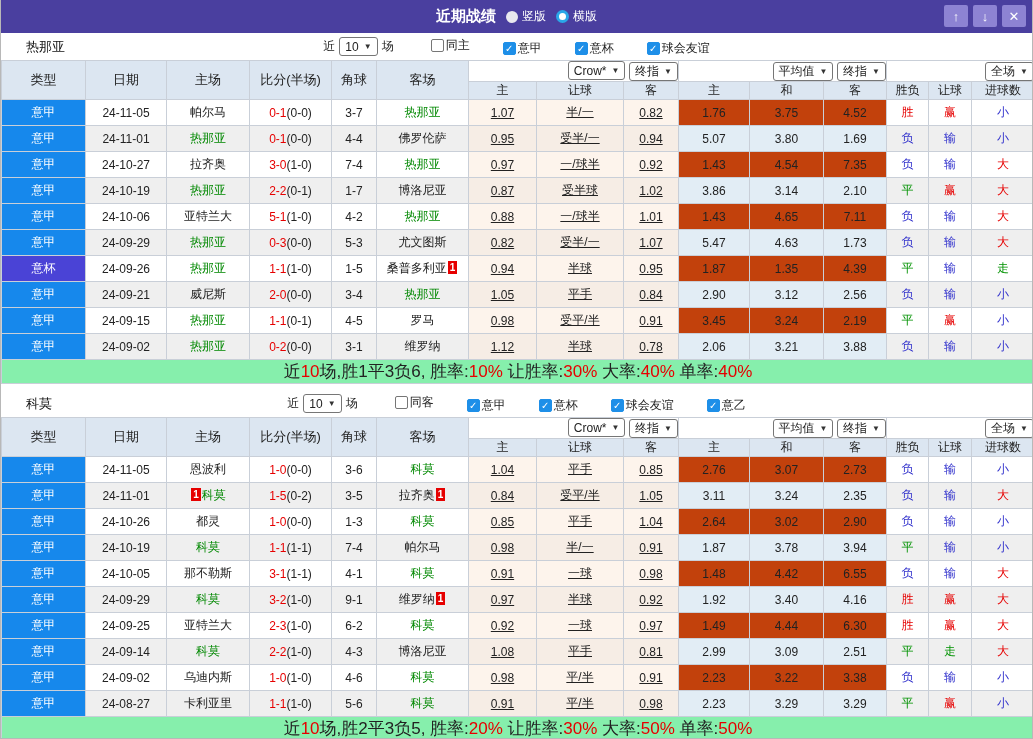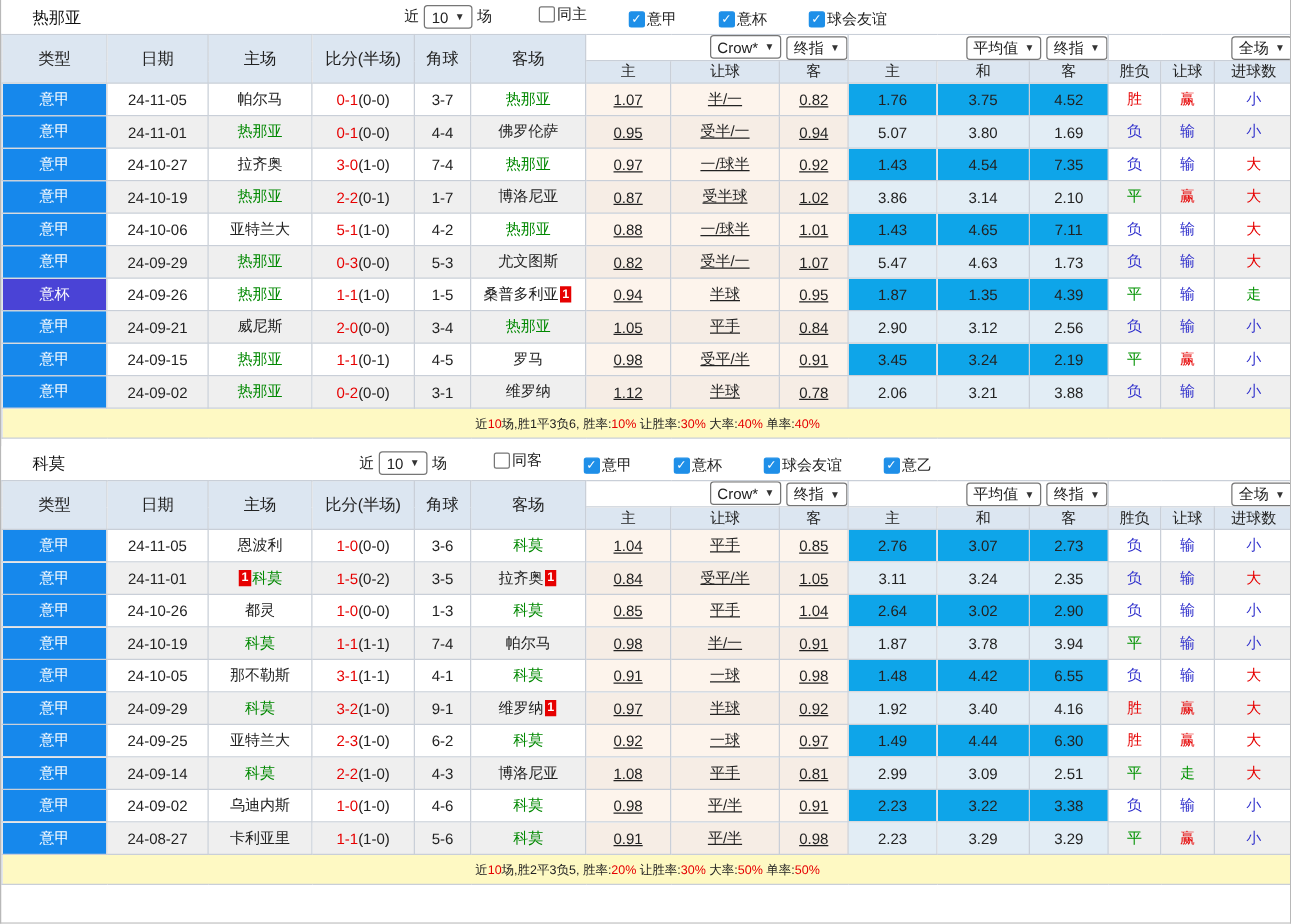--- a/index.html
+++ b/index.html
@@ -49,43 +49,61 @@
   
   table { border-collapse: collapse; table-layout: fixed; width: 1033px; }
   th, td { border: 1px solid #c9cfd8; text-align: center; overflow: hidden; white-space: nowrap; }
   thead th { background: #dce6f1; font-size: 13px; font-weight: normal; color: #222; }
   thead tr.group-row th.group { background: #fff; height: 21px; text-align: right; }
   thead tr.sub-row th { height: 16px; font-size: 12px; }
   tbody td { height: 26px; font-size: 12px; color: #222; background: #fff; }
   tbody tr:nth-child(even) td.neutral { background: #efefef; }
   td.col-crow { background: #fdf4ec; text-decoration: underline; }
   tbody tr:nth-child(even) td.col-crow { background: #f6ede5; }
-  td.col-avg { background: #0ea5e9; }
+  td.col-avg { background: #c2410c; }
   tbody tr:nth-child(even) td.col-avg { background: #e2edf5; }
   td.type { color: #fff; }
   td.type.league { background: #1688ec; }
   td.type.cup { background: #4a43d6; }
   .c-red { color: #e60000; text-align: center; }
   .c-blue { color: #3030cc; }
   .c-green { color: #009200; }
   .team-focus { color: #008800; }
   .badge {
     display: inline-block; background: #e60000; color: #fff;
     font-size: 10px; font-weight: bold; line-height: 13px;
     padding: 0 2px; margin: 0 1px; vertical-align: 1px;
   }
-  tfoot td { height: 24px; font-size: 10px; background: #fef9c3; color: #222; }
+  tfoot td { height: 24px; font-size: 17px; background: #86efac; color: #222; }
   .section + .section { margin-top: 6px; }
   .half { color: #222; }
 </style>
 </head>
 <body>
 
 <div class="widget">
 
+  <div class="titlebar">
+    <div class="title-group">
+      <span class="title">近期战绩</span>
+      <span class="radio-item">
+        <span class="radio"></span>
+        <span>竖版</span>
+      </span>
+      <span class="radio-item">
+        <span class="radio sel"></span>
+        <span>横版</span>
+      </span>
+    </div>
+    <div class="win-buttons">
+      <span class="wbtn">↑</span>
+      <span class="wbtn">↓</span>
+      <span class="wbtn">✕</span>
+    </div>
+  </div>
 
   <div class="section">
     <div class="team-row">
       <span class="team-name">热那亚</span>
       <div class="filters">
         <span>近</span>
         <span class="select">
           <span>10</span>
           <span class="arr">▼</span>
         </span>

